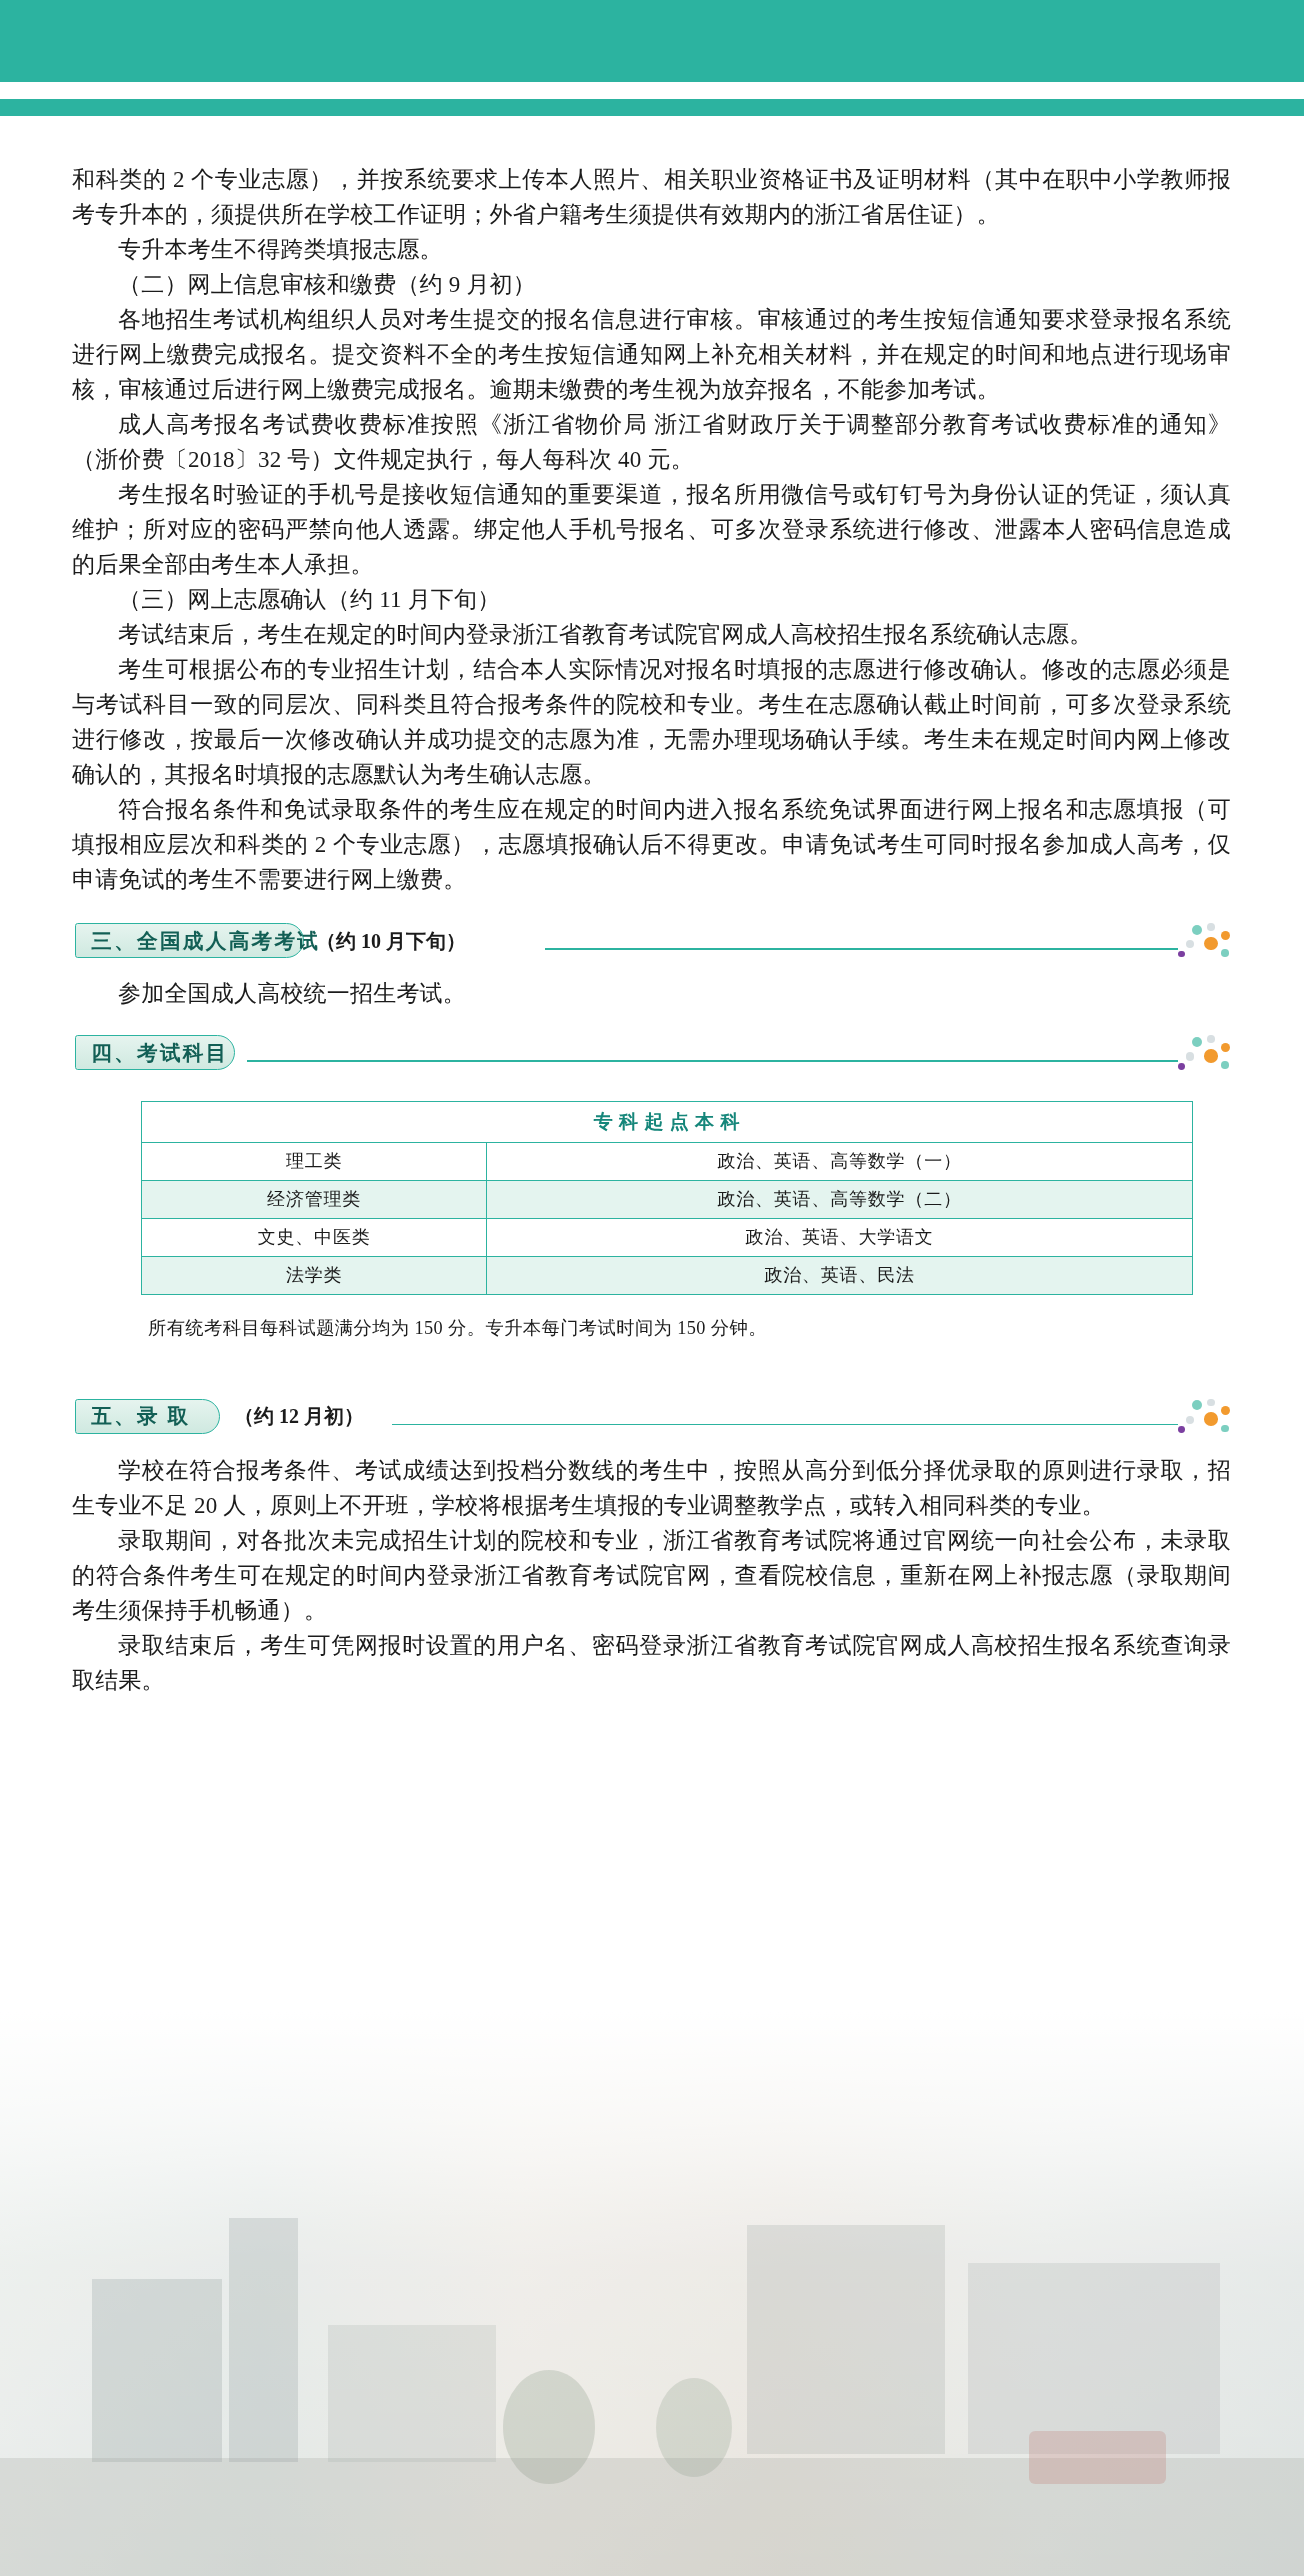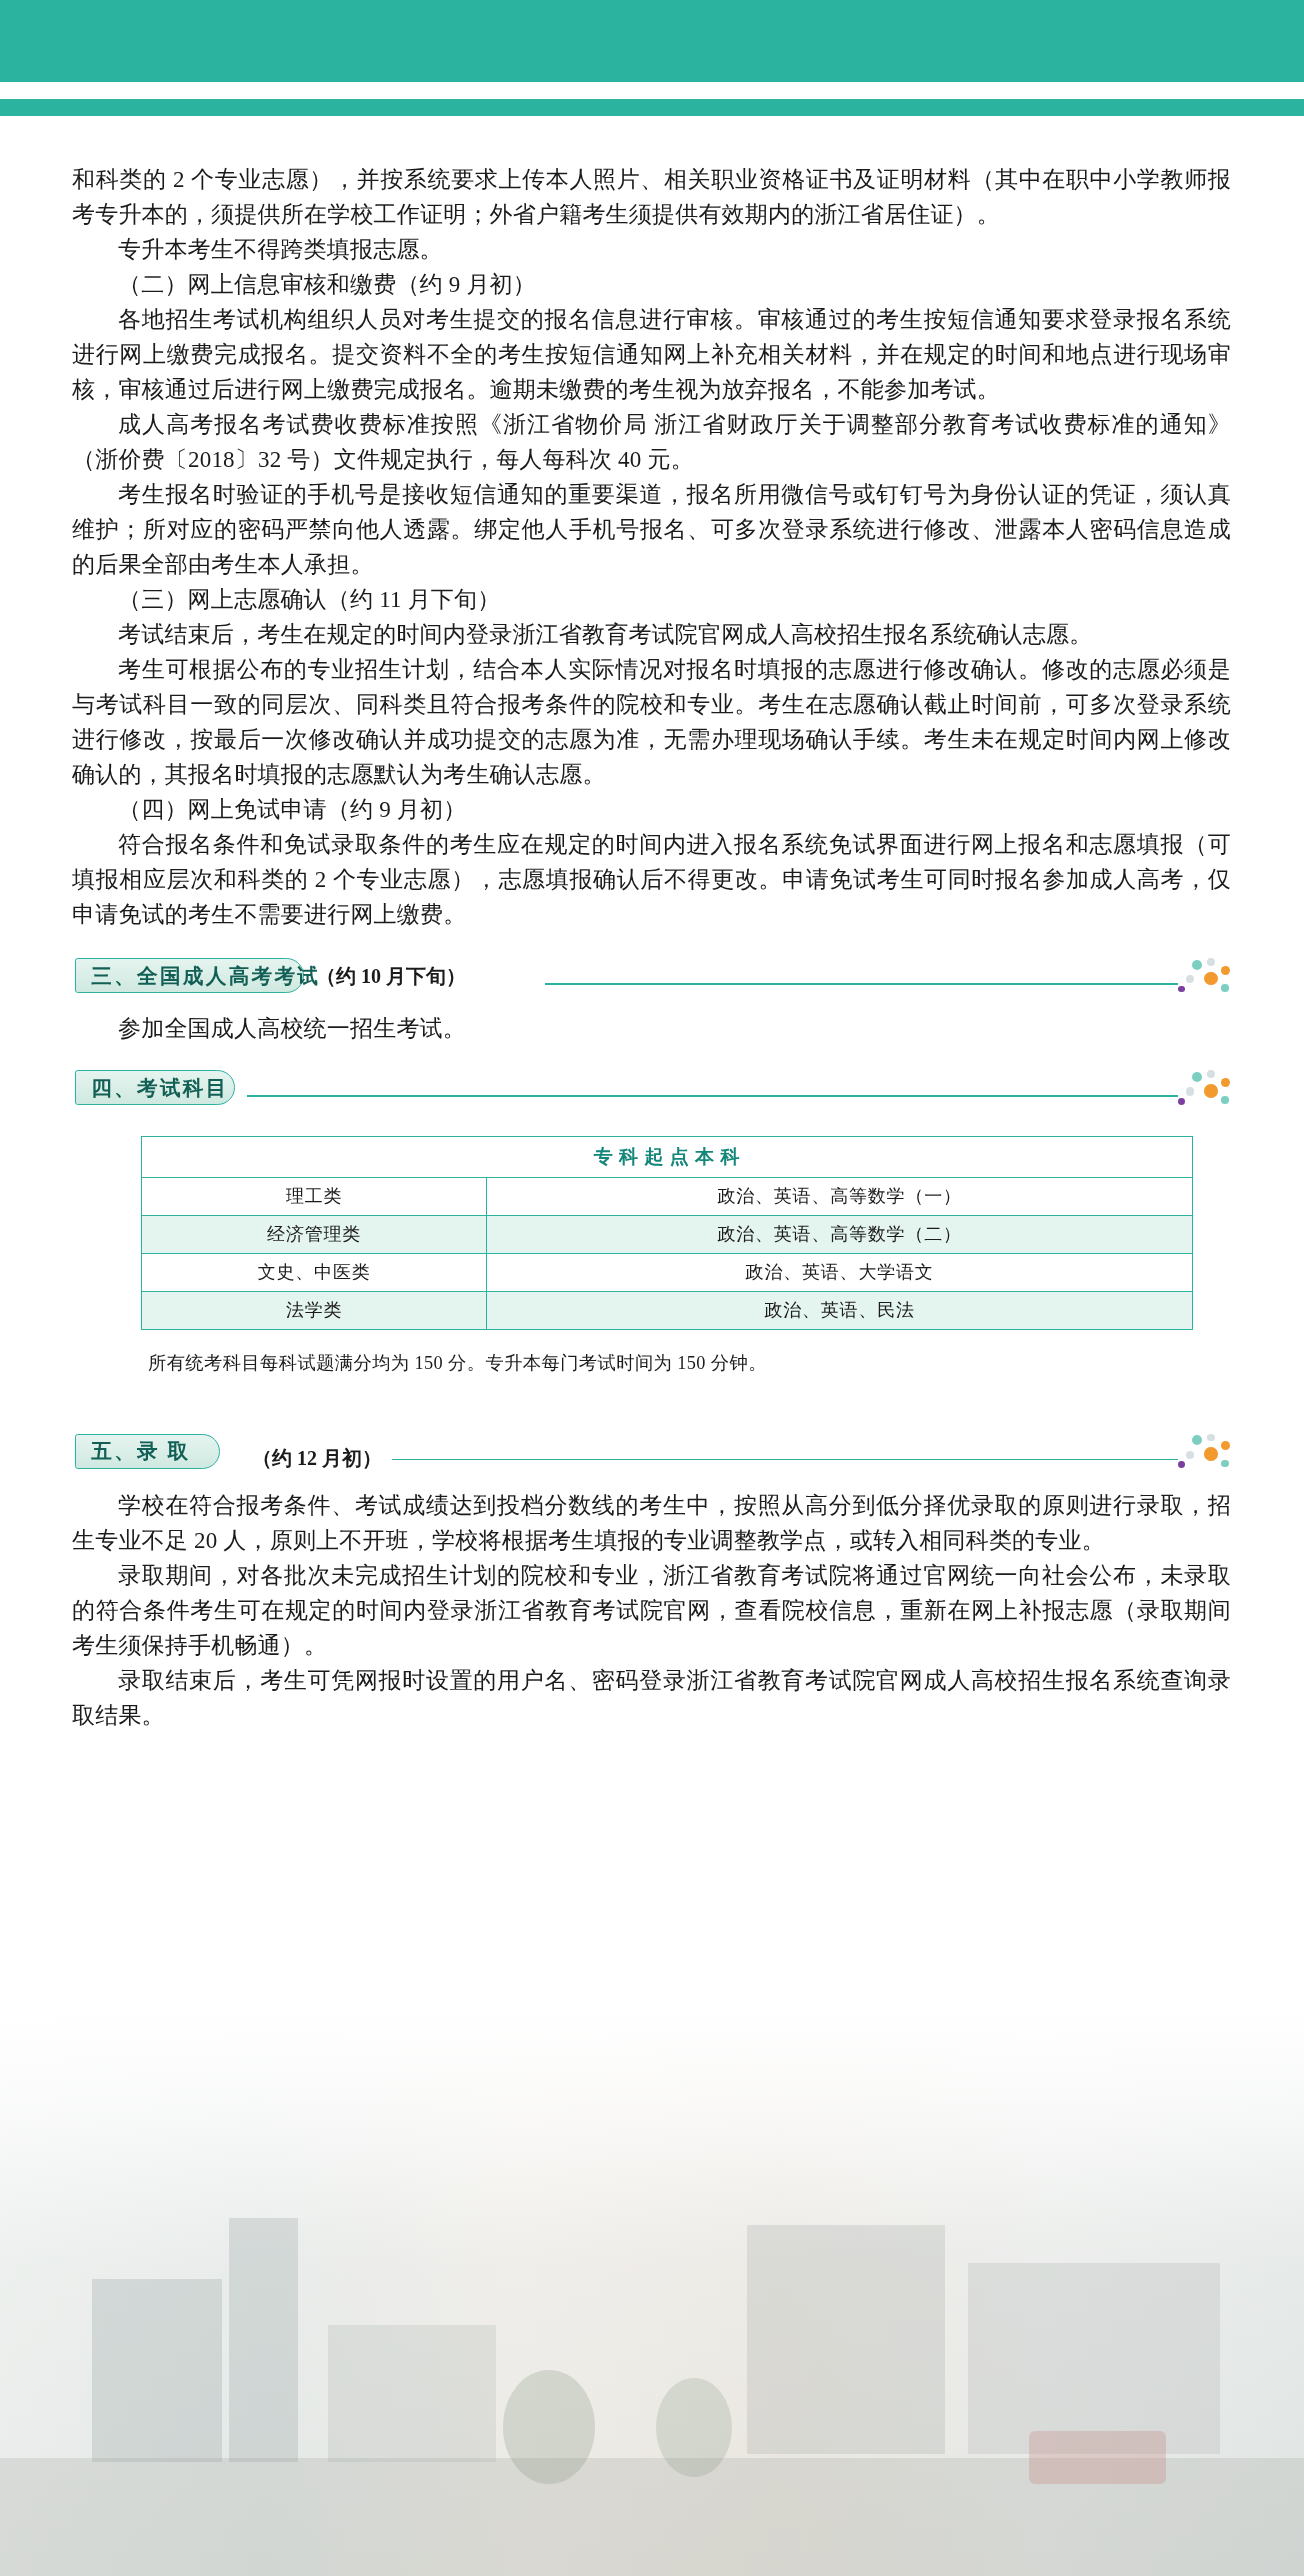--- a/index.html
+++ b/index.html
@@ -222,21 +222,20 @@
 
     <p class="para">和科类的 2 个专业志愿），并按系统要求上传本人照片、相关职业资格证书及证明材料（其中在职中小学教师报考专升本的，须提供所在学校工作证明；外省户籍考生须提供有效期内的浙江省居住证）。</p>
     <p class="para indent">专升本考生不得跨类填报志愿。</p>
     <p class="para indent">（二）网上信息审核和缴费（约 9 月初）</p>
     <p class="para indent">各地招生考试机构组织人员对考生提交的报名信息进行审核。审核通过的考生按短信通知要求登录报名系统进行网上缴费完成报名。提交资料不全的考生按短信通知网上补充相关材料，并在规定的时间和地点进行现场审核，审核通过后进行网上缴费完成报名。逾期未缴费的考生视为放弃报名，不能参加考试。</p>
     <p class="para indent">成人高考报名考试费收费标准按照《浙江省物价局 浙江省财政厅关于调整部分教育考试收费标准的通知》（浙价费〔2018〕32 号）文件规定执行，每人每科次 40 元。</p>
     <p class="para indent">考生报名时验证的手机号是接收短信通知的重要渠道，报名所用微信号或钉钉号为身份认证的凭证，须认真维护；所对应的密码严禁向他人透露。绑定他人手机号报名、可多次登录系统进行修改、泄露本人密码信息造成的后果全部由考生本人承担。</p>
     <p class="para indent">（三）网上志愿确认（约 11 月下旬）</p>
     <p class="para indent">考试结束后，考生在规定的时间内登录浙江省教育考试院官网成人高校招生报名系统确认志愿。</p>
     <p class="para indent">考生可根据公布的专业招生计划，结合本人实际情况对报名时填报的志愿进行修改确认。修改的志愿必须是与考试科目一致的同层次、同科类且符合报考条件的院校和专业。考生在志愿确认截止时间前，可多次登录系统进行修改，按最后一次修改确认并成功提交的志愿为准，无需办理现场确认手续。考生未在规定时间内网上修改确认的，其报名时填报的志愿默认为考生确认志愿。</p>
-    <p class="para indent">（四）网上免试申请（约 9 月初）</p>
     <p class="para indent">符合报名条件和免试录取条件的考生应在规定的时间内进入报名系统免试界面进行网上报名和志愿填报（可填报相应层次和科类的 2 个专业志愿），志愿填报确认后不得更改。申请免试考生可同时报名参加成人高考，仅申请免试的考生不需要进行网上缴费。</p>
 
     <div class="section-head">
       <div class="section-banner" style="width:229px;">
         <span class="title">三、全国成人高考考试</span>
       </div>
       <div class="section-sub" style="left:244px;">（约 10 月下旬）</div>
       <div class="section-rule" style="left:473px; right:53px;"></div>
       <div class="dots">
         <span class="dot d1"></span>
@@ -291,21 +290,21 @@
         </tbody>
       </table>
     </div>
 
     <div class="table-note">所有统考科目每科试题满分均为 150 分。专升本每门考试时间为 150 分钟。</div>
 
     <div class="section-head" style="margin-top:59px;">
       <div class="section-banner" style="width:145px;">
         <span class="title">五、录  取</span>
       </div>
-      <div class="section-sub" style="left:180px;margin-top:7px;">（约 12 月初）</div>
+      <div class="section-sub" style="left:162px;">（约 12 月初）</div>
       <div class="section-rule" style="left:320px; right:53px;"></div>
       <div class="dots">
         <span class="dot d1"></span>
         <span class="dot d2"></span>
         <span class="dot d3"></span>
         <span class="dot d4"></span>
         <span class="dot d5"></span>
         <span class="dot d6"></span>
         <span class="dot d7"></span>
       </div>

